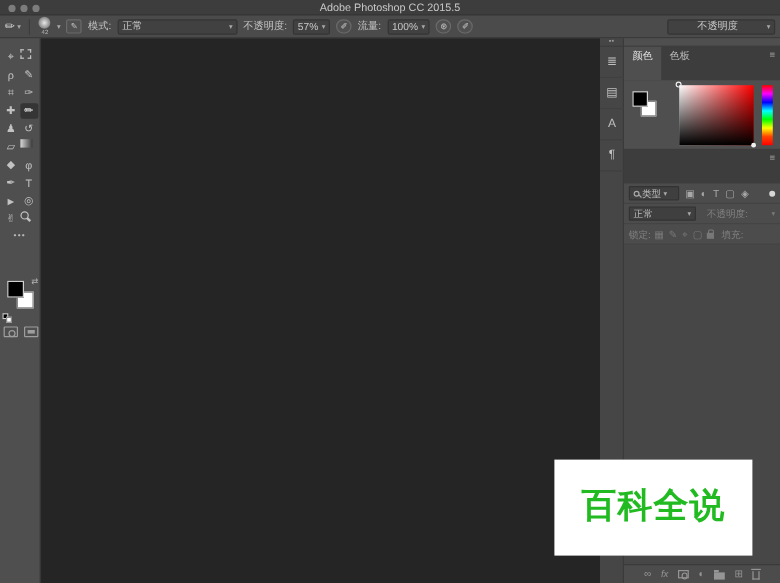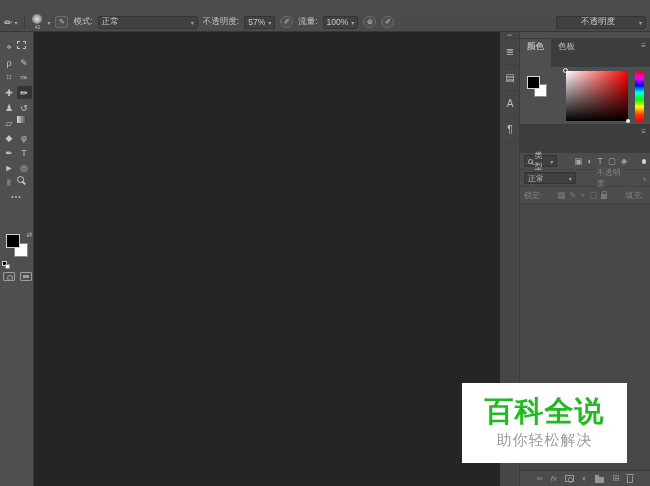--- a/index.html
+++ b/index.html
@@ -96,21 +96,21 @@
                 background:linear-gradient(to bottom,rgba(0,0,0,0) 0%,#000 100%),
                            linear-gradient(to right,#ffffff 0%,#ff0000 100%); }
   #sat-marker-tl { position:absolute; left:-3px; top:-3px; width:5px; height:5px;
                    border:1px solid #f0f0f0; border-radius:50%; }
   #sat-marker-br { position:absolute; right:-2px; bottom:-2px; width:4px; height:4px;
                    background:#f0f0f0; border-radius:50%; }
   #hue-bar { position:absolute; right:6px; top:4px; width:9px; height:50px;
              background:linear-gradient(to bottom,#ff0000,#ff00ff,#0000ff,#00ffff,#00ff00,#ffff00,#ff4400,#ff0000); }
 
   
-  .lrow { display:flex; align-items:center; gap:15px; padding:0 4px; height:17px;
+  .lrow { display:flex; align-items:center; gap:3px; padding:0 4px; height:17px;
           background:#4c4c4c; border-bottom:1px solid #434343; }
   .lrow .field { display:flex; align-items:center; gap:2px; height:12px; padding:0 3px;
                  background:#3f3f3f; border:1px solid #333; border-radius:1px; }
   .lrow .field .val { font-size:8px; color:#bdbdbd; }
   .dim { color:#828282; font-size:8px; }
   .mini-icon { font-size:8.5px; color:#a8a8a8; line-height:1; }
   .mini-icon.dimmed { color:#787878; }
   #filter-toggle { margin-left:auto; width:5px; height:5px; border-radius:50%; background:#d8d8d8; }
   .s-mag { position:relative; width:5px; height:5px; border:1px solid #a8a8a8; border-radius:50%; }
   .s-mag::after { content:""; position:absolute; width:3px; height:1px; background:#a8a8a8;
@@ -135,20 +135,26 @@
   #watermark { position:absolute; left:462px; top:383px; width:165px; height:80px; background:#ffffff;
                display:flex; flex-direction:column; align-items:center; justify-content:center; z-index:10; }
   #wm-title { font-size:29px; font-weight:bold; letter-spacing:1px; line-height:1.1; }
   #wm-sub { font-size:15px; color:#9b9b9b; margin-top:4px; letter-spacing:1px; }
 </style>
 </head>
 <body>
 
 <div id="app">
 
+  <div id="titlebar">
+    <span class="traffic" id="tl-close"></span>
+    <span class="traffic" id="tl-min"></span>
+    <span class="traffic" id="tl-zoom"></span>
+    <div id="win-title">Adobe Photoshop CC 2015.5</div>
+  </div>
 
   <div id="optionsbar">
     <span class="tool-in-bar">✏<span class="caret">▾</span></span>
     <span class="ob-sep"></span>
     <span class="brush-preset">
       <span class="brush-dot"></span>
       <span class="brush-size">42</span>
     </span>
     <span class="caret">▾</span>
     <span class="sq-icon">✎</span>
@@ -301,16 +307,15 @@
           <span class="lb-icon">◐</span>
           <span class="lb-icon i-folder"></span>
           <span class="lb-icon">⊞</span>
           <span class="lb-icon i-trash"></span>
         </span>
     </div>
   </div>
 
   <div id="watermark">
     <div id="wm-title" style="color: rgb(33, 187, 33);">百科全说</div>
-    <div id="wm-sub">助你轻松解决</div>
   </div>
 
 </div>
 
 </body></html>

